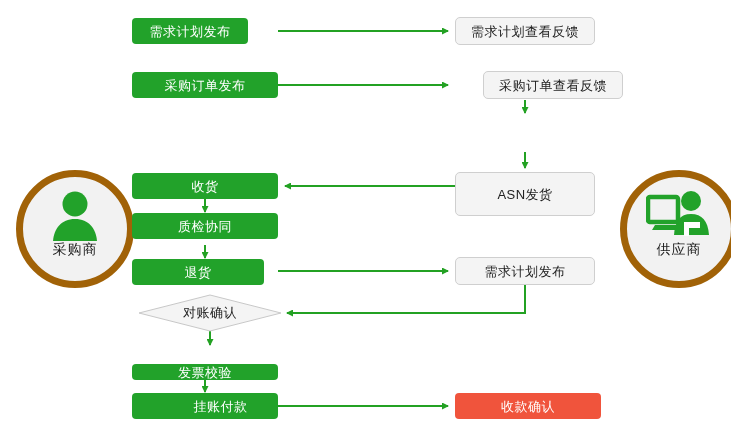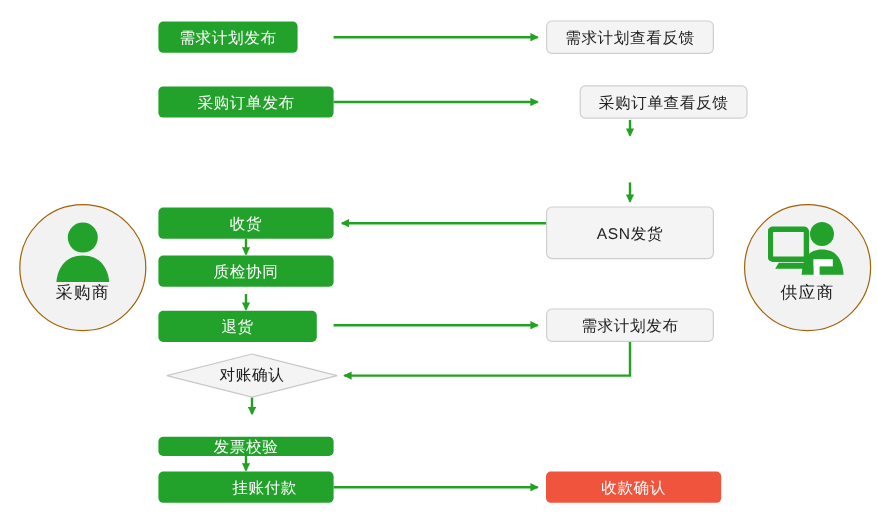--- a/index.html
+++ b/index.html
@@ -82,21 +82,21 @@
   .diamond.green .dlabel { color: #ffffff; }
   .diamond.gray .dlabel  { color: #1b1b1b; }
 
   
   .actor {
     position: absolute;
     width: 104px;
     height: 104px;
     border-radius: 50%;
     background: #f2f2f2;
-    border: 1px solid #a16207;
+    border: 7px solid #a16207;
     z-index: 5;
     font-family: Liberation Serif, serif;
   }
   .actor .glyph {
     position: absolute;
     left: 0;
     top: 12px;
     width: 100%;
     display: flex;
     justify-content: center;

